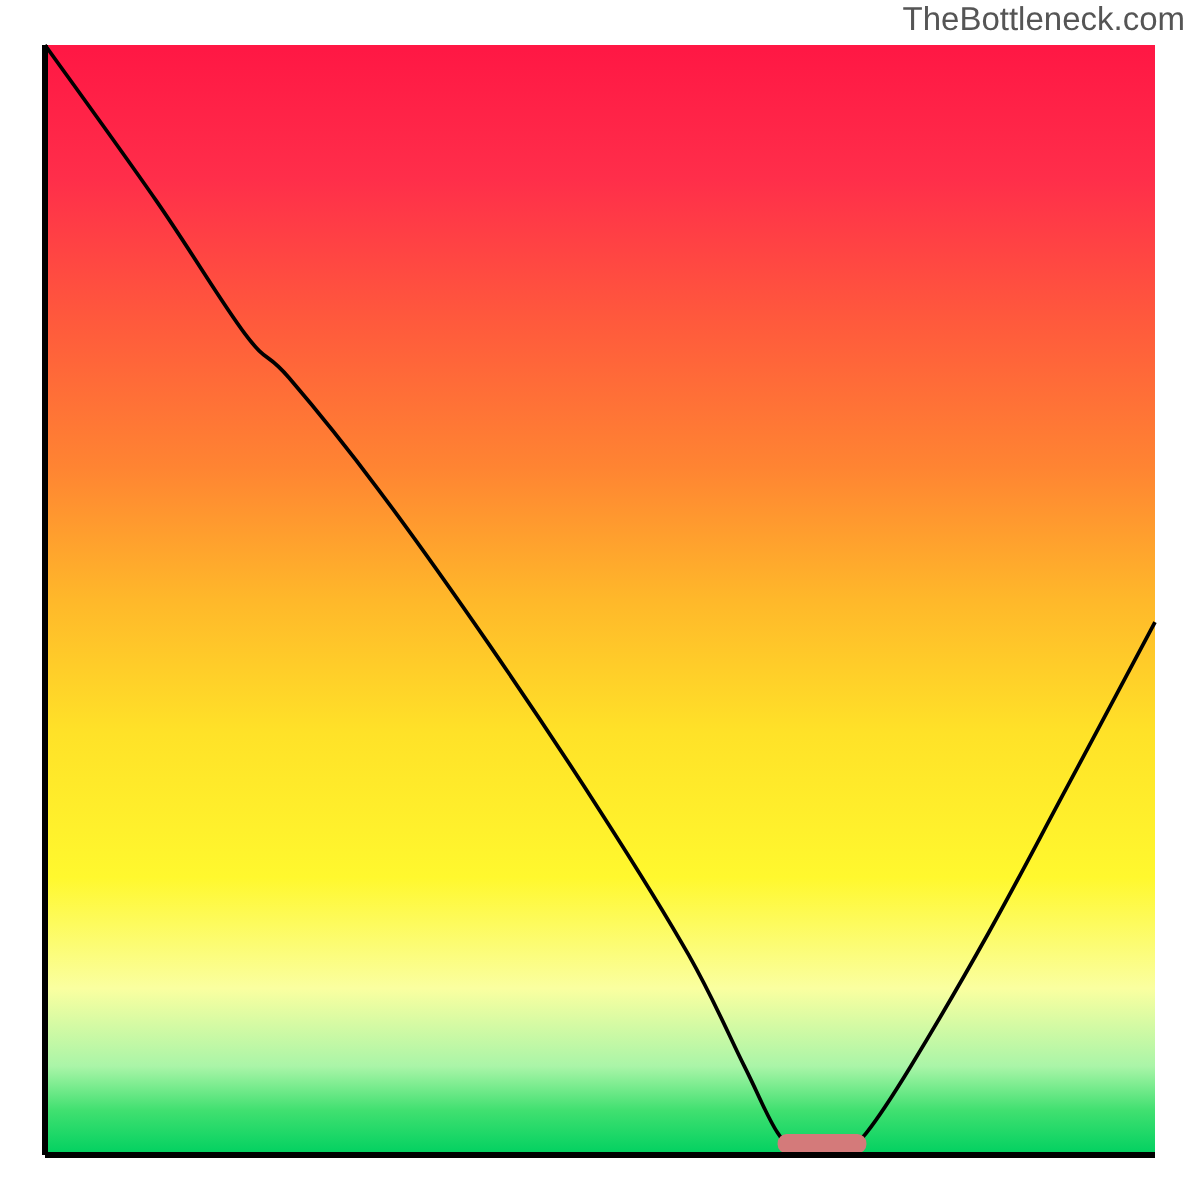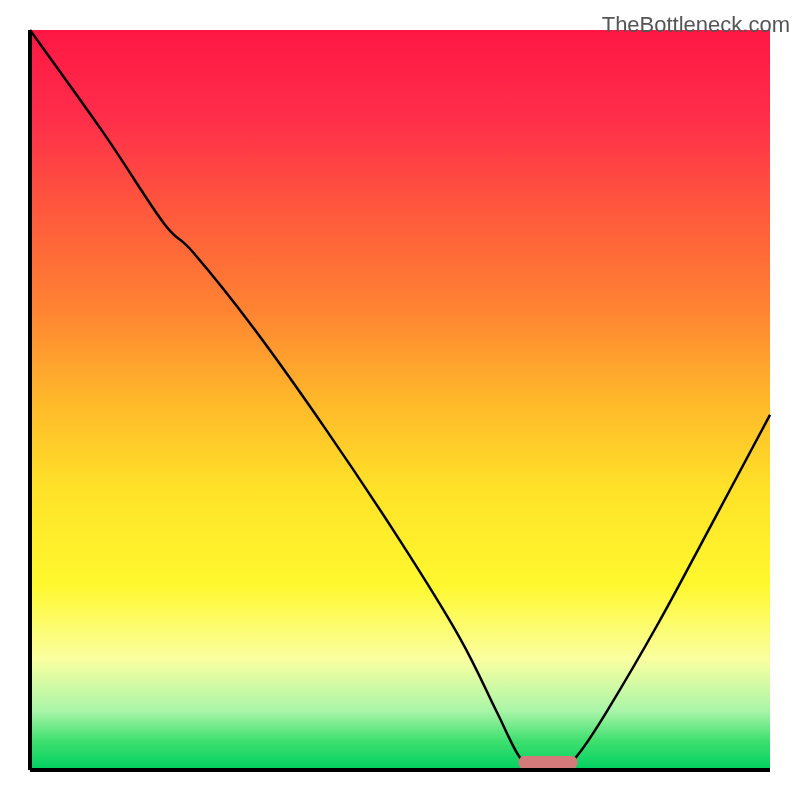--- a/index.html
+++ b/index.html
@@ -11,21 +11,21 @@
     overflow: hidden;
     position: relative;
   }
   .chart-container {
     position: relative;
     width: 800px;
     height: 800px;
   }
   .watermark {
     position: absolute;
-    top: 12px;
+    top: 0;
     right: 10px;
     font-family: Arial, sans-serif;
     font-size: 22px;
     color: #555555;
     font-weight: normal;
     z-index: 10;
   }
   svg {
     display: block;
   }

